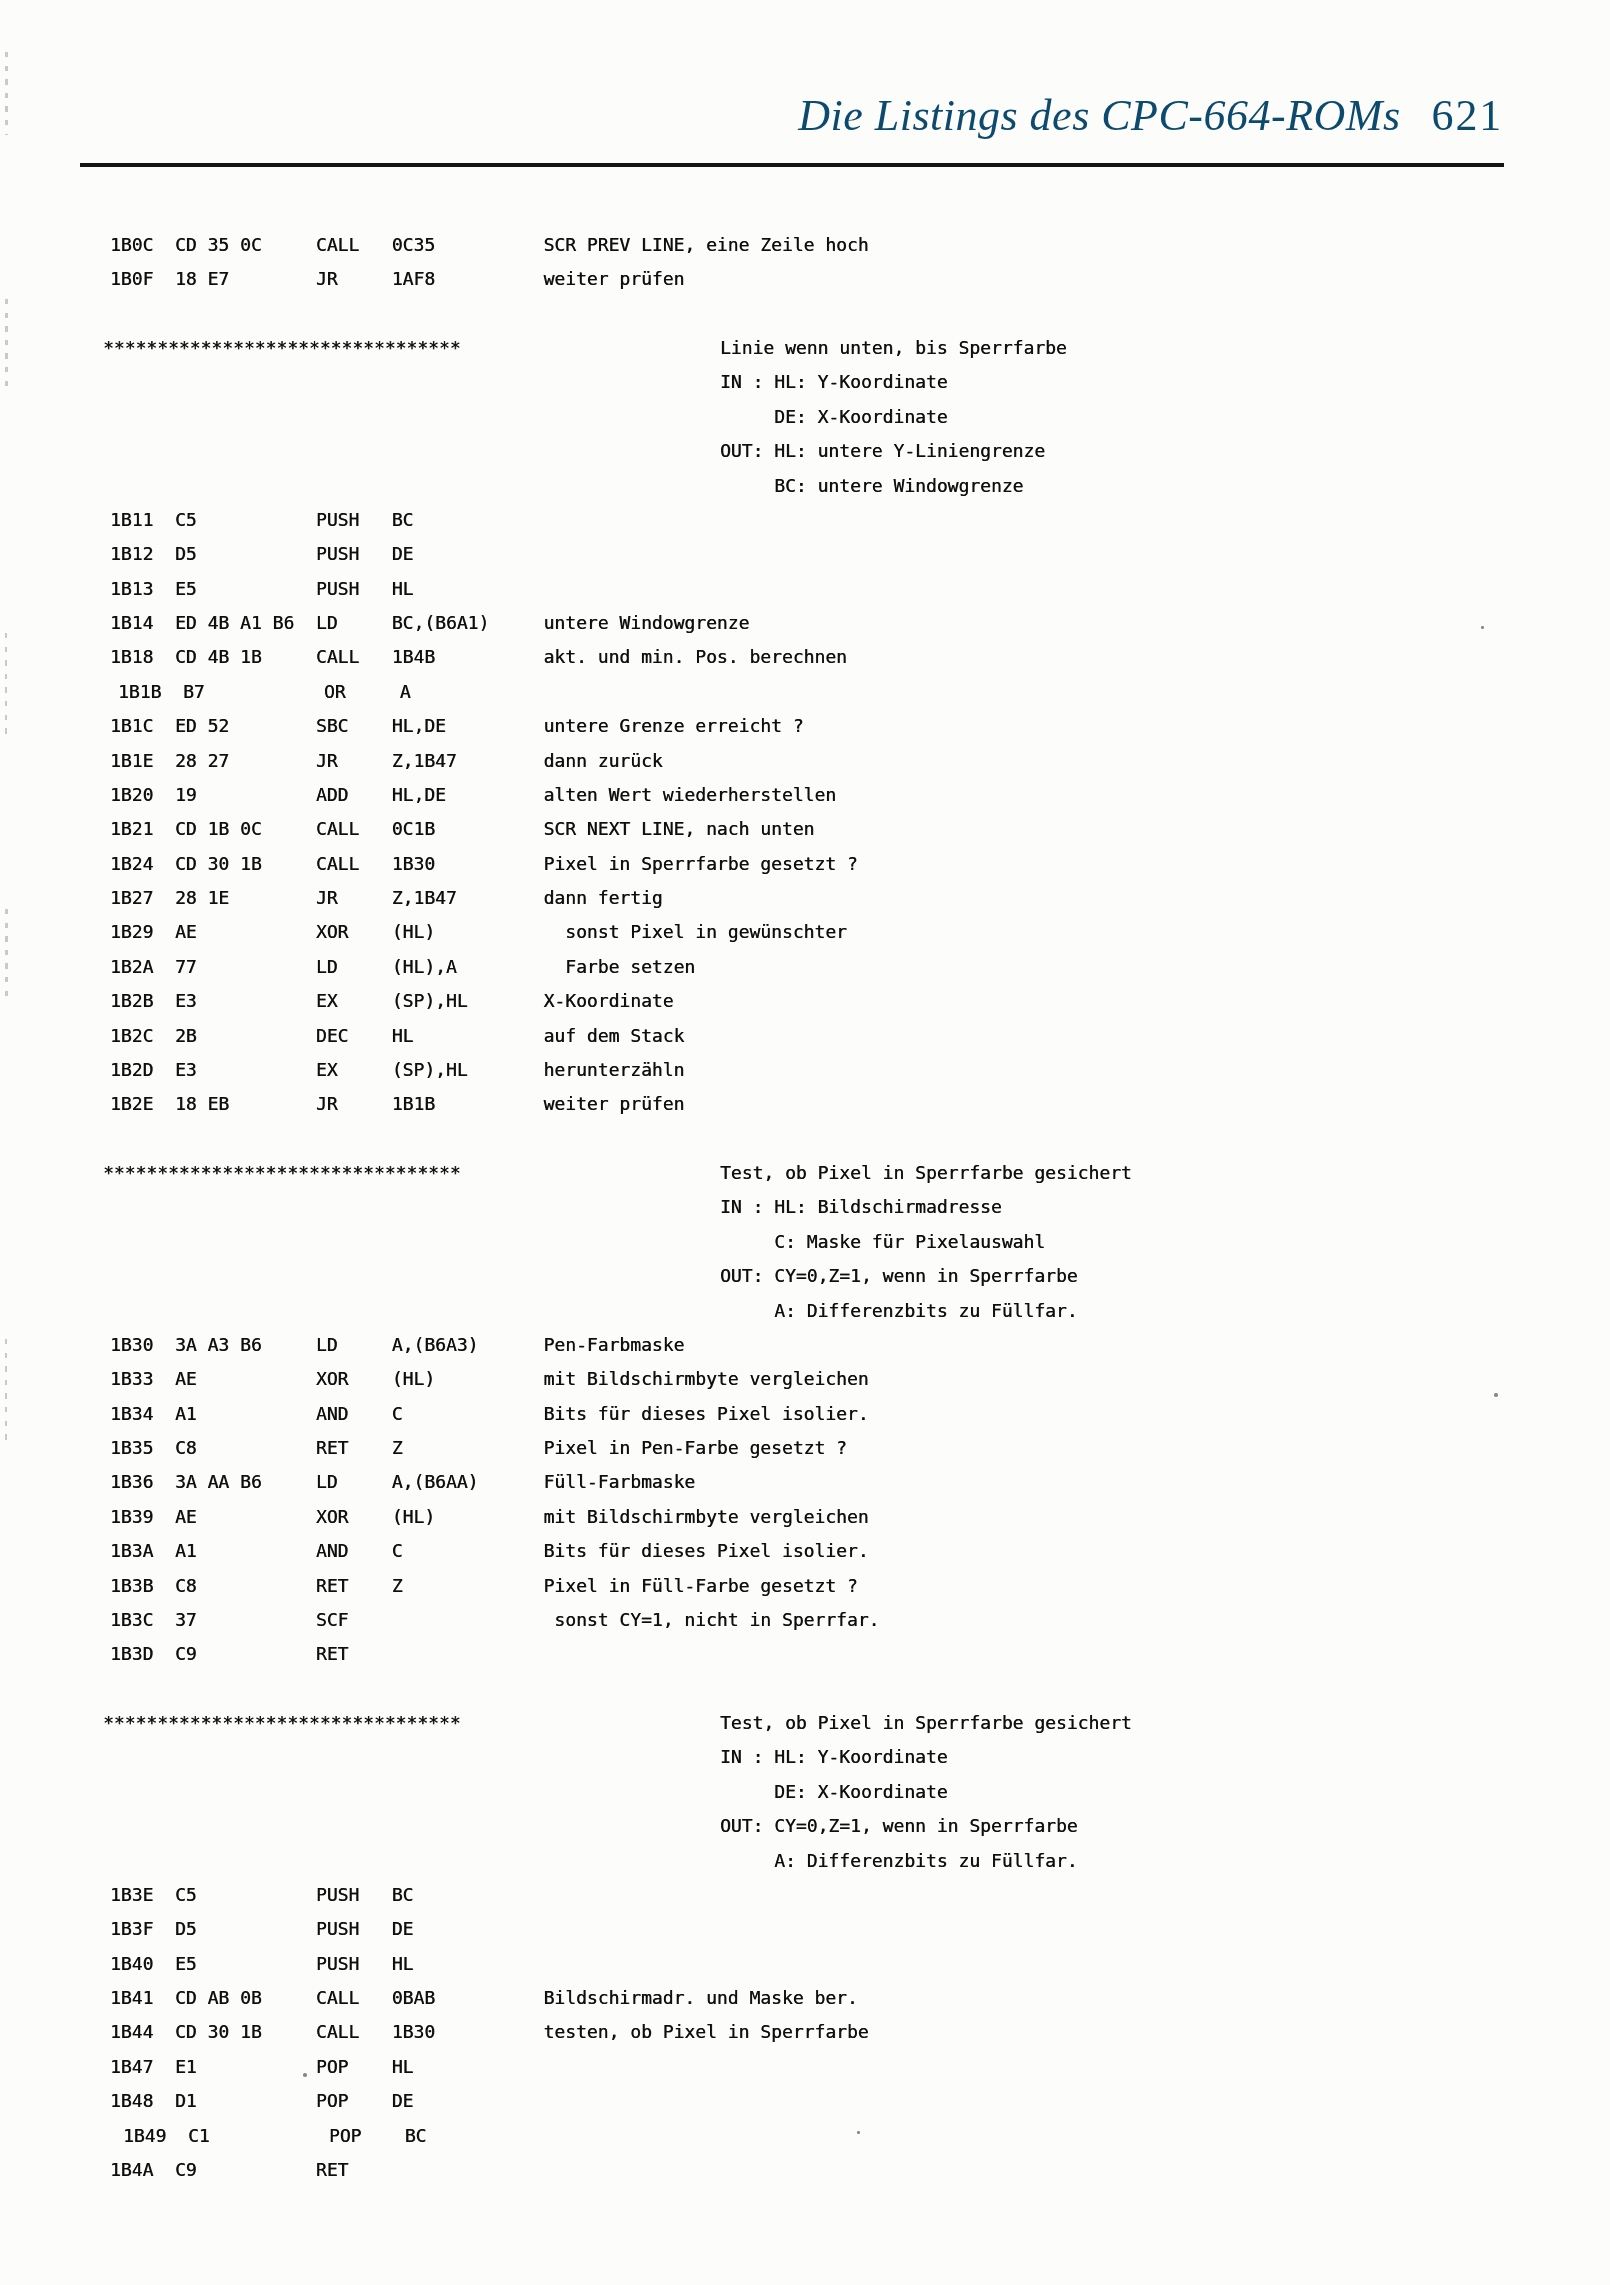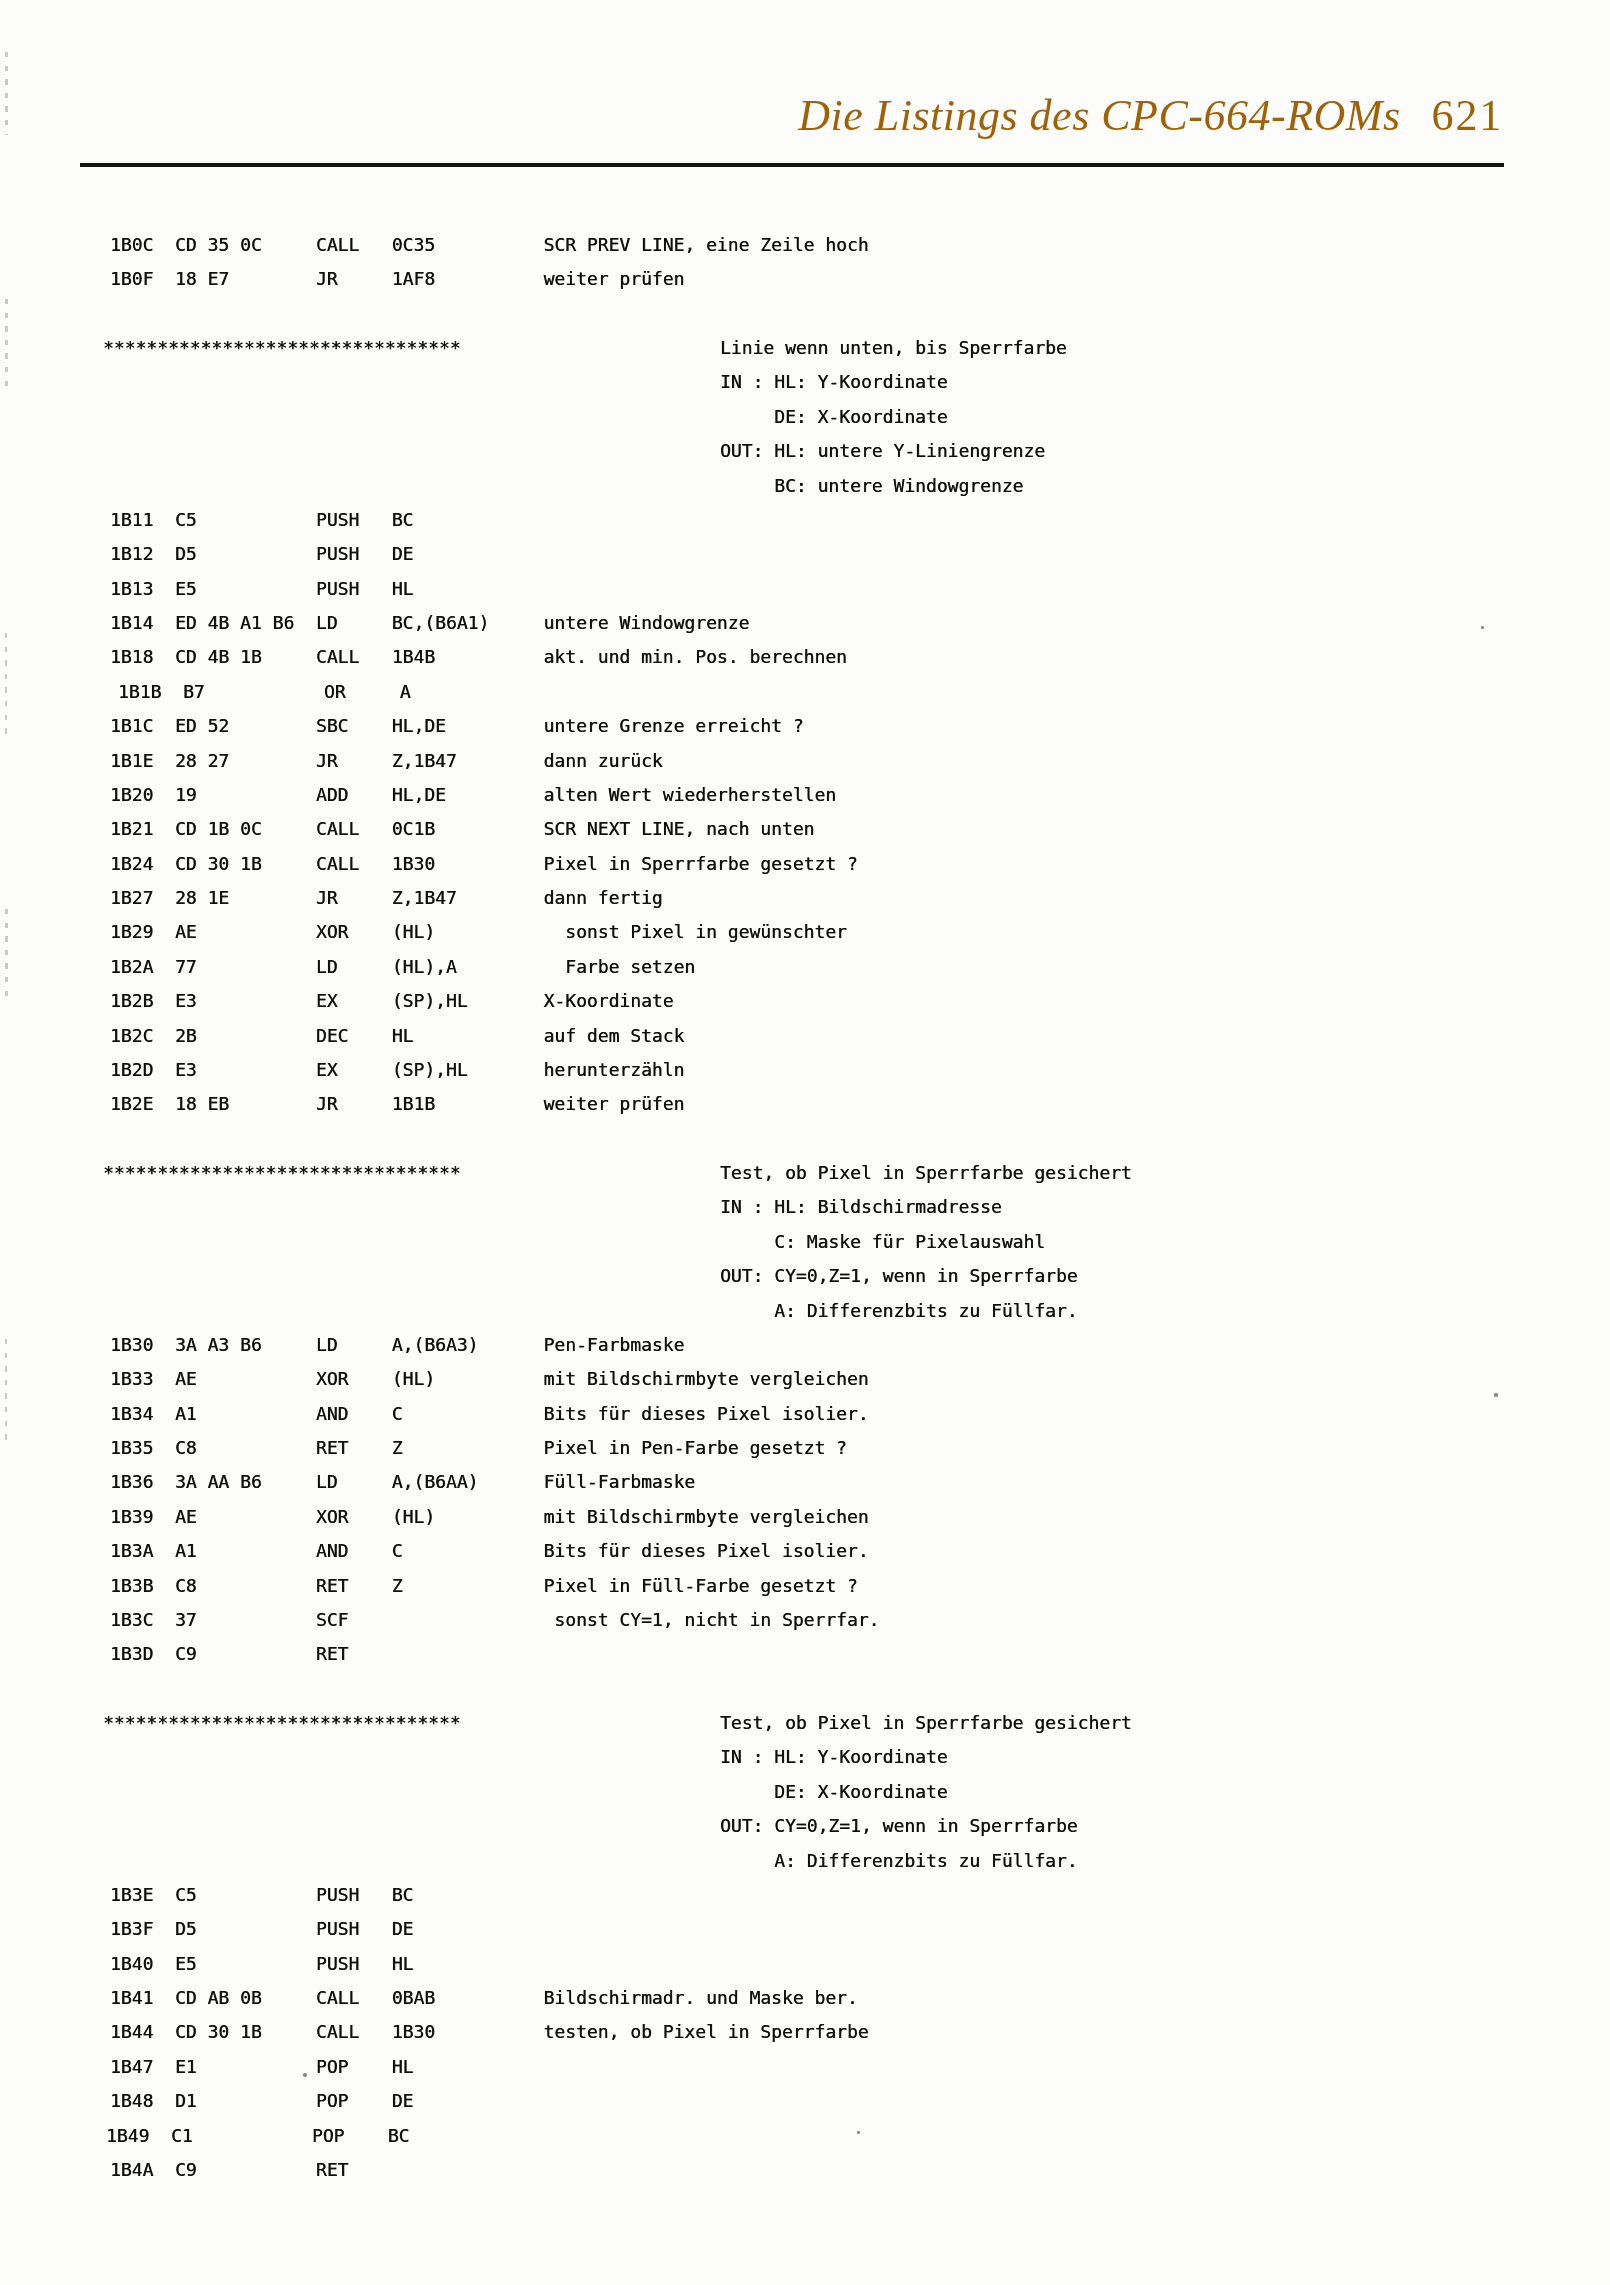--- a/index.html
+++ b/index.html
@@ -20,21 +20,21 @@
   
   .running-header {
     position: absolute;
     top: 92px;
     left: 0;
     width: 1503px;
     text-align: right;
     font-family: "Liberation Serif", serif;
     font-size: 44px;
     line-height: 47px;
-    color: #a16207;
+    color: #0c4a6e;
     white-space: nowrap;
   }
   .running-header .title {
     font-style: italic;
     letter-spacing: 0.5px;
   }
   .running-header .pageno {
     font-style: normal;
     margin-left: 31px;
     letter-spacing: 1.8px;
@@ -144,18 +144,18 @@
       <pre class="ln" style="left: 720px; top: 1775px;">     DE: X-Koordinate</pre>
       <pre class="ln" style="left: 720px; top: 1809px;">OUT: CY=0,Z=1, wenn in Sperrfarbe</pre>
       <pre class="ln" style="left: 720px; top: 1844px;">     A: Differenzbits zu Füllfar.</pre>
       <pre class="ln" style="left: 110px; top: 1878px;">1B3E  C5           PUSH   BC</pre>
       <pre class="ln" style="left: 110px; top: 1912px;">1B3F  D5           PUSH   DE</pre>
       <pre class="ln" style="left: 110px; top: 1947px;">1B40  E5           PUSH   HL</pre>
       <pre class="ln" style="left: 110px; top: 1981px;">1B41  CD AB 0B     CALL   0BAB          Bildschirmadr. und Maske ber.</pre>
       <pre class="ln" style="left: 110px; top: 2015px;">1B44  CD 30 1B     CALL   1B30          testen, ob Pixel in Sperrfarbe</pre>
       <pre class="ln" style="left: 110px; top: 2050px;">1B47  E1           POP    HL</pre>
       <pre class="ln" style="left: 110px; top: 2084px;">1B48  D1           POP    DE</pre>
-      <pre class="ln" style="left: 106px; top: 2119px; text-align: center;">1B49  C1           POP    BC</pre>
+      <pre class="ln" style="left: 123px; top: 2119px; text-align: center;">1B49  C1           POP    BC</pre>
       <pre class="ln" style="left: 110px; top: 2153px;">1B4A  C9           RET</pre>
     </div>
 
 </div>
 
 
 </body></html>

